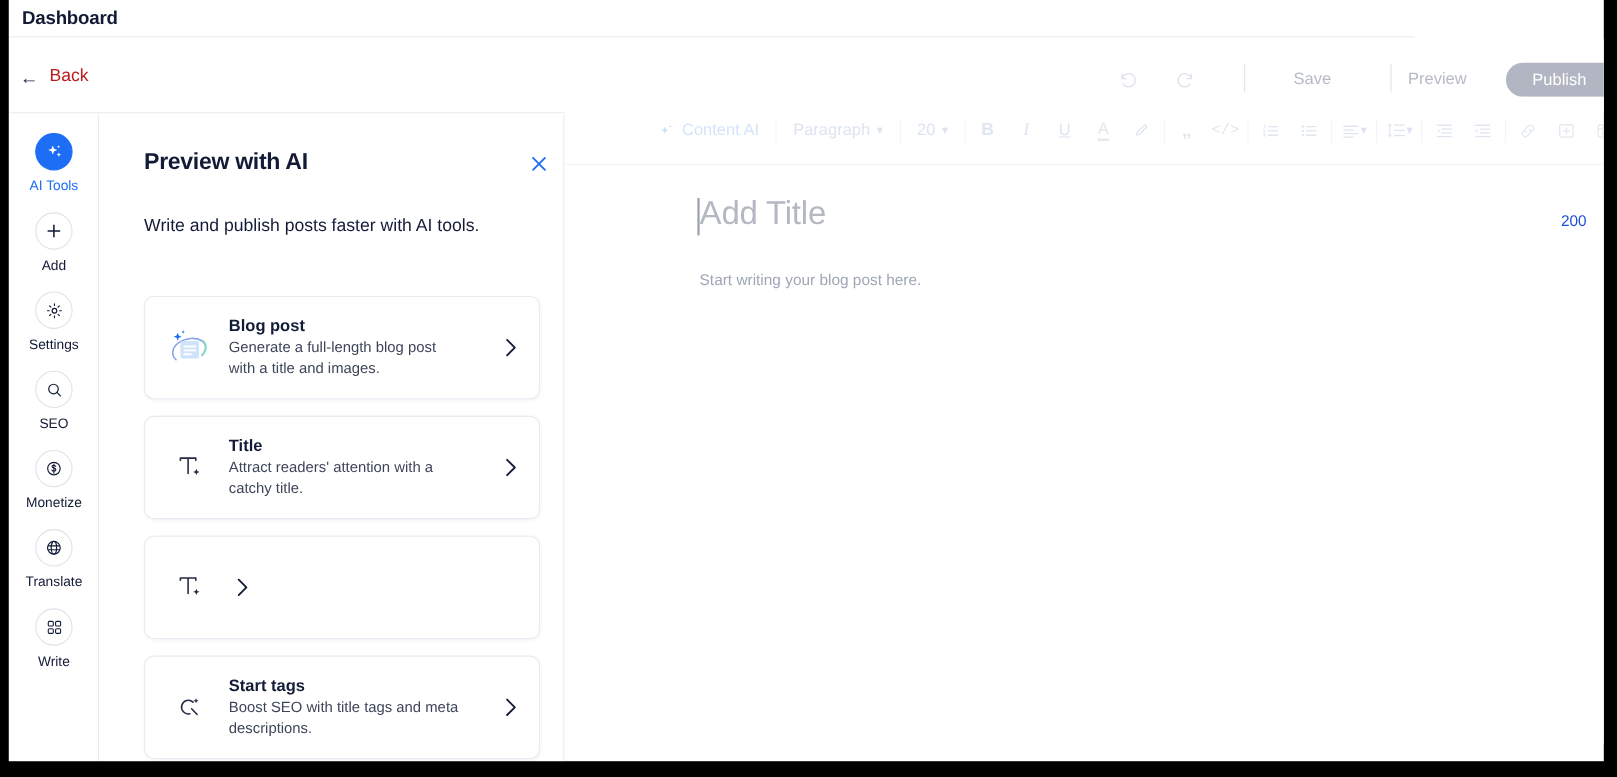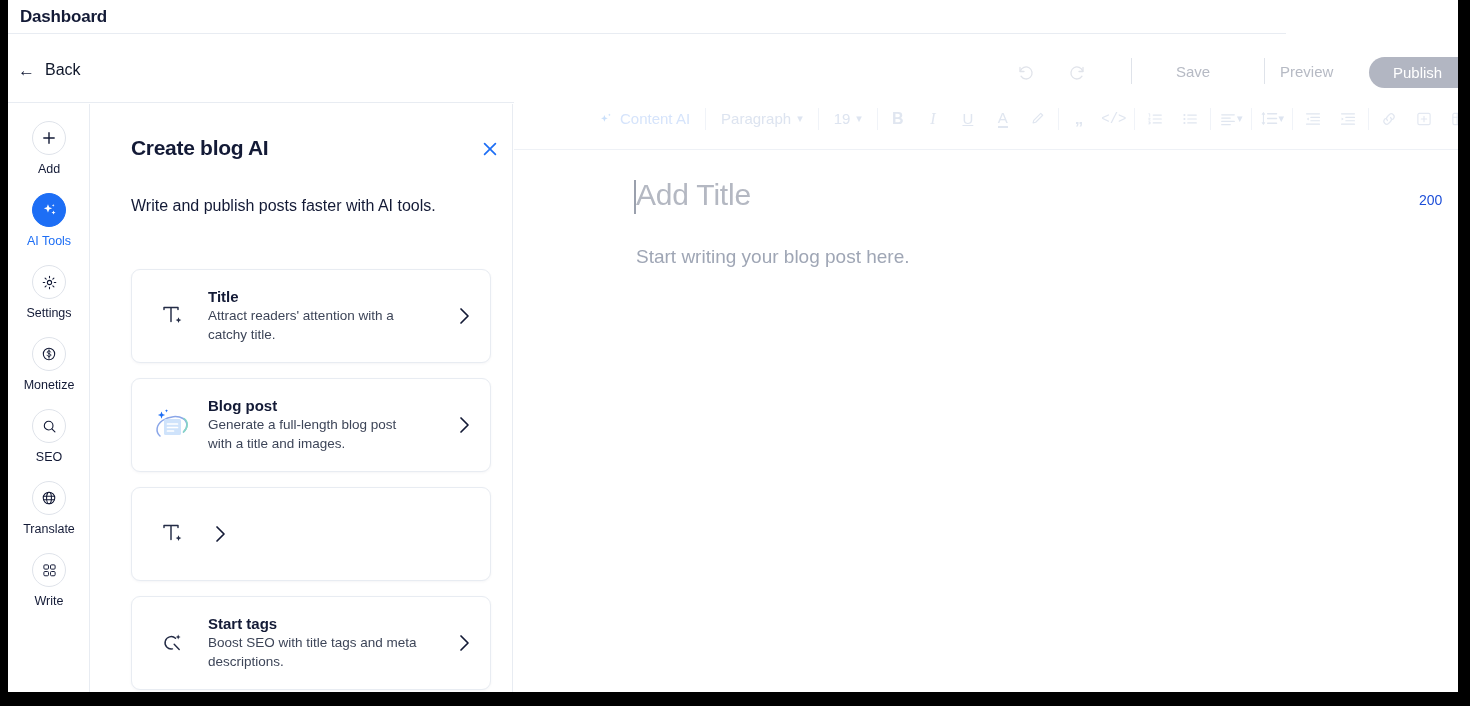--- a/index.html
+++ b/index.html
@@ -38,21 +38,21 @@
     width: 1450px; height: 68px;
     background: #ffffff;
     border-bottom: 1px solid #e8ecf2;
   }
   #back-button {
     position: absolute; left: 10px; top: 26px;
     display: flex; align-items: center; gap: 10px;
     cursor: pointer;
   }
   #back-button .arrow { font-size: 17px; color: #131a36; line-height: 1; }
-  #back-button .lbl { font-size: 16px; color: #0f172a; }
+  #back-button .lbl { font-size: 16px; color: #b91c1c; }
 
   .hdr-icon-btn {
     position: absolute; top: 22px;
     width: 30px; height: 30px;
     display: flex; align-items: center; justify-content: center;
     cursor: pointer;
   }
   #undo-button { left: 1002px; }
   #redo-button { left: 1055px; }
 
@@ -217,21 +217,21 @@
   #title-caret {
     position: absolute; left: 120px; top: 92px;
     width: 1.5px; height: 34px; background: #9aa0ad;
   }
   #char-counter {
     position: absolute; left: 905px; top: 104px;
     font-size: 14px; color: #1d4ed8;
   }
   #body-placeholder {
     position: absolute; left: 122px; top: 158px;
-    font-size: 19px; color: #9fa6b5;
+    font-size: 14px; color: #9fa6b5;
   }
 </style>
 </head>
 <body>
 
 <div id="app-frame">
 
   <div id="dashboard-bar">
     <div id="dashboard-title">Dashboard</div>
   </div>
@@ -260,68 +260,68 @@
     <div id="sep-1" class="hdr-sep"></div>
     <div id="save-button" class="hdr-text-btn">Save</div>
     <div id="sep-2" class="hdr-sep"></div>
     <div id="preview-button" class="hdr-text-btn">Preview</div>
 
     <div id="publish-button">Publish</div>
   </div>
 
   <div id="sidebar-rail">
 
-    <div class="rail-item">
-      <div class="rail-circle">
-        <svg width="16" height="16" viewBox="0 0 16 16">
-          <path d="M8 2.8v10.4M2.8 8h10.4" stroke="#131a36" stroke-width="1.4" stroke-linecap="round"></path>
-        </svg>
-      </div>
-      <div class="rail-label">Add</div>
-    </div>
-
     <div class="rail-item active">
       <div class="rail-circle">
         <svg width="19" height="19" viewBox="0 0 20 20">
           <path d="M8.4 3.4l1.25 3.1 3.1 1.25-3.1 1.25-1.25 3.1-1.25-3.1-3.1-1.25 3.1-1.25z" fill="#ffffff"></path>
           <path d="M14.2 10.1l.62 1.5 1.5.62-1.5.62-.62 1.5-.62-1.5-1.5-.62 1.5-.62z" fill="#ffffff"></path>
           <path d="M13.9 3.2l.42 1.02 1.02.42-1.02.42-.42 1.02-.42-1.02-1.02-.42 1.02-.42z" fill="#ffffff"></path>
         </svg>
       </div>
       <div class="rail-label">AI Tools</div>
     </div>
 
     <div class="rail-item">
       <div class="rail-circle">
+        <svg width="16" height="16" viewBox="0 0 16 16">
+          <path d="M8 2.8v10.4M2.8 8h10.4" stroke="#131a36" stroke-width="1.4" stroke-linecap="round"></path>
+        </svg>
+      </div>
+      <div class="rail-label">Add</div>
+    </div>
+
+    <div class="rail-item">
+      <div class="rail-circle">
         <svg width="17" height="17" viewBox="0 0 20 20" fill="none">
           <circle cx="10" cy="10" r="2.5" stroke="#131a36" stroke-width="1.25"></circle>
           <path d="M10 2.6v1.8M10 15.6v1.8M17.4 10h-1.8M4.4 10H2.6M15.2 4.8l-1.3 1.3M6.1 13.9l-1.3 1.3M15.2 15.2l-1.3-1.3M6.1 6.1L4.8 4.8" stroke="#131a36" stroke-width="1.25" stroke-linecap="round"></path>
         </svg>
       </div>
       <div class="rail-label">Settings</div>
     </div>
 
     <div class="rail-item">
       <div class="rail-circle">
-        <svg width="18" height="18" viewBox="0 0 20 20" fill="none">
-          <circle cx="10" cy="10" r="6.3" stroke="#131a36" stroke-width="1.2"></circle>
-          <path d="M11.8 7.8c-.3-.8-1-1.2-1.9-1.2-1 0-1.8.5-1.8 1.4 0 .9.8 1.2 1.9 1.5 1.2.3 2 .7 2 1.7 0 1-.9 1.5-2 1.5-1 0-1.8-.45-2.05-1.3M10 5.3v9.4" stroke="#131a36" stroke-width="1.1" stroke-linecap="round"></path>
-        </svg>
-      </div>
-      <div class="rail-label">Monetize</div>
-    </div>
-
-    <div class="rail-item">
-      <div class="rail-circle">
         <svg width="17" height="17" viewBox="0 0 20 20" fill="none">
           <circle cx="9" cy="9" r="5.1" stroke="#131a36" stroke-width="1.3"></circle>
           <path d="M12.8 12.8L16.4 16.4" stroke="#131a36" stroke-width="1.3" stroke-linecap="round"></path>
         </svg>
       </div>
       <div class="rail-label">SEO</div>
+    </div>
+
+    <div class="rail-item">
+      <div class="rail-circle">
+        <svg width="18" height="18" viewBox="0 0 20 20" fill="none">
+          <circle cx="10" cy="10" r="6.3" stroke="#131a36" stroke-width="1.2"></circle>
+          <path d="M11.8 7.8c-.3-.8-1-1.2-1.9-1.2-1 0-1.8.5-1.8 1.4 0 .9.8 1.2 1.9 1.5 1.2.3 2 .7 2 1.7 0 1-.9 1.5-2 1.5-1 0-1.8-.45-2.05-1.3M10 5.3v9.4" stroke="#131a36" stroke-width="1.1" stroke-linecap="round"></path>
+        </svg>
+      </div>
+      <div class="rail-label">Monetize</div>
     </div>
 
     <div class="rail-item">
       <div class="rail-circle">
         <svg width="18" height="18" viewBox="0 0 20 20" fill="none">
           <circle cx="10" cy="10" r="6.4" stroke="#131a36" stroke-width="1.2"></circle>
           <ellipse cx="10" cy="10" rx="2.7" ry="6.4" stroke="#131a36" stroke-width="1.2"></ellipse>
           <path d="M3.8 8h12.4M3.8 12h12.4" stroke="#131a36" stroke-width="1.2"></path>
         </svg>
       </div>
@@ -335,49 +335,31 @@
           <rect x="11.2" y="3.4" width="5.4" height="5" rx="1.2" stroke="#131a36" stroke-width="1.15"></rect>
           <rect x="3.4" y="11.2" width="5.4" height="5" rx="1.2" stroke="#131a36" stroke-width="1.15"></rect>
           <rect x="11.2" y="11.2" width="5.4" height="5" rx="1.2" stroke="#131a36" stroke-width="1.15"></rect>
         </svg>
       </div>
       <div class="rail-label">Write</div>
     </div>
   </div>
 
   <div id="ai-panel">
-    <div id="ai-panel-title">Create blog AI</div>
+    <div id="ai-panel-title">Preview with AI</div>
 
     <div id="ai-panel-close">
       <svg width="18" height="18" viewBox="0 0 18 18">
         <path d="M3.6 3.6l10.8 10.8M14.4 3.6L3.6 14.4" stroke="#1d6ef5" stroke-width="1.7" stroke-linecap="round"></path>
       </svg>
     </div>
 
     <div id="ai-panel-subtitle">Write and publish posts faster with AI tools.</div>
 
     <div id="ai-cards">
-
-      <div class="ai-card">
-        <div class="ai-card-icon">
-          <svg width="30" height="30" viewBox="0 0 30 30" fill="none">
-            <path d="M6 8.5V6.5h14v2M13 6.5v14" stroke="#232b45" stroke-width="1.45" stroke-linecap="round" stroke-linejoin="round"></path>
-            <path d="M20.5 16.2l.85 2 2 .85-2 .85-.85 2-.85-2-2-.85 2-.85z" fill="#232b45"></path>
-          </svg>
-        </div>
-        <div class="ai-card-body">
-          <div class="ai-card-title">Title</div>
-          <div class="ai-card-desc">Attract readers' attention with a catchy title.</div>
-        </div>
-        <div class="ai-card-chevron">
-          <svg width="13" height="20" viewBox="0 0 13 20" fill="none">
-              <path d="M3 3l7 7-7 7" stroke="#131a36" stroke-width="1.7" stroke-linecap="round" stroke-linejoin="round"></path>
-            </svg>
-        </div>
-      </div>
 
       <div class="ai-card">
         <div class="ai-card-icon">
           <svg width="44" height="40" viewBox="0 0 44 40" fill="none">
             <path d="M9 31c-4.5-4-4-11 2.5-15.5S27 10.5 32 13.5s5.2 9 .5 13.5" stroke="#8aa6e8" stroke-width="1.5" fill="none" stroke-linecap="round"></path>
             <path d="M32.5 27c4.7-4.5 5-10.5.5-13.5" stroke="#87d9c4" stroke-width="1.5" fill="none" stroke-linecap="round"></path>
             <rect x="13" y="14" width="17" height="16" rx="1.6" fill="#cfe3fb"></rect>
             <path d="M16.5 19h10M16.5 22.5h10M16.5 26h6" stroke="#ffffff" stroke-width="1.7" stroke-linecap="round"></path>
             <path d="M10.5 6.5l1 2.6 2.6 1-2.6 1-1 2.6-1-2.6-2.6-1 2.6-1z" fill="#1d6ef5"></path>
             <path d="M15.5 4.2l.45 1.15 1.15.45-1.15.45-.45 1.15-.45-1.15-1.15-.45 1.15-.45z" fill="#1d6ef5"></path>
@@ -394,20 +376,38 @@
         </div>
       </div>
 
       <div class="ai-card">
         <div class="ai-card-icon">
           <svg width="30" height="30" viewBox="0 0 30 30" fill="none">
             <path d="M6 8.5V6.5h14v2M13 6.5v14" stroke="#232b45" stroke-width="1.45" stroke-linecap="round" stroke-linejoin="round"></path>
             <path d="M20.5 16.2l.85 2 2 .85-2 .85-.85 2-.85-2-2-.85 2-.85z" fill="#232b45"></path>
           </svg>
         </div>
+        <div class="ai-card-body">
+          <div class="ai-card-title">Title</div>
+          <div class="ai-card-desc">Attract readers' attention with a catchy title.</div>
+        </div>
+        <div class="ai-card-chevron">
+          <svg width="13" height="20" viewBox="0 0 13 20" fill="none">
+              <path d="M3 3l7 7-7 7" stroke="#131a36" stroke-width="1.7" stroke-linecap="round" stroke-linejoin="round"></path>
+            </svg>
+        </div>
+      </div>
+
+      <div class="ai-card">
+        <div class="ai-card-icon">
+          <svg width="30" height="30" viewBox="0 0 30 30" fill="none">
+            <path d="M6 8.5V6.5h14v2M13 6.5v14" stroke="#232b45" stroke-width="1.45" stroke-linecap="round" stroke-linejoin="round"></path>
+            <path d="M20.5 16.2l.85 2 2 .85-2 .85-.85 2-.85-2-2-.85 2-.85z" fill="#232b45"></path>
+          </svg>
+        </div>
         <div class="ai-card-chevron">
           <svg width="13" height="20" viewBox="0 0 13 20" fill="none">
               <path d="M3 3l7 7-7 7" stroke="#131a36" stroke-width="1.7" stroke-linecap="round" stroke-linejoin="round"></path>
             </svg>
         </div>
       </div>
 
       <div class="ai-card">
         <div class="ai-card-icon">
           <svg width="30" height="30" viewBox="0 0 30 30" fill="none">
@@ -445,21 +445,21 @@
       <div class="tb-sep"></div>
 
       <div class="tb-label">
         <span>Paragraph</span>
         <span class="caret">▾</span>
       </div>
 
       <div class="tb-sep"></div>
 
       <div class="tb-label">
-        <span>19</span>
+        <span>20</span>
         <span class="caret">▾</span>
       </div>
 
       <div class="tb-sep"></div>
 
       <div class="tb-btn">
         <span style="font-size:16px;font-weight:bold;color:#e0e6f0;">B</span>
       </div>
       <div class="tb-gap"></div>
       <div class="tb-btn">

